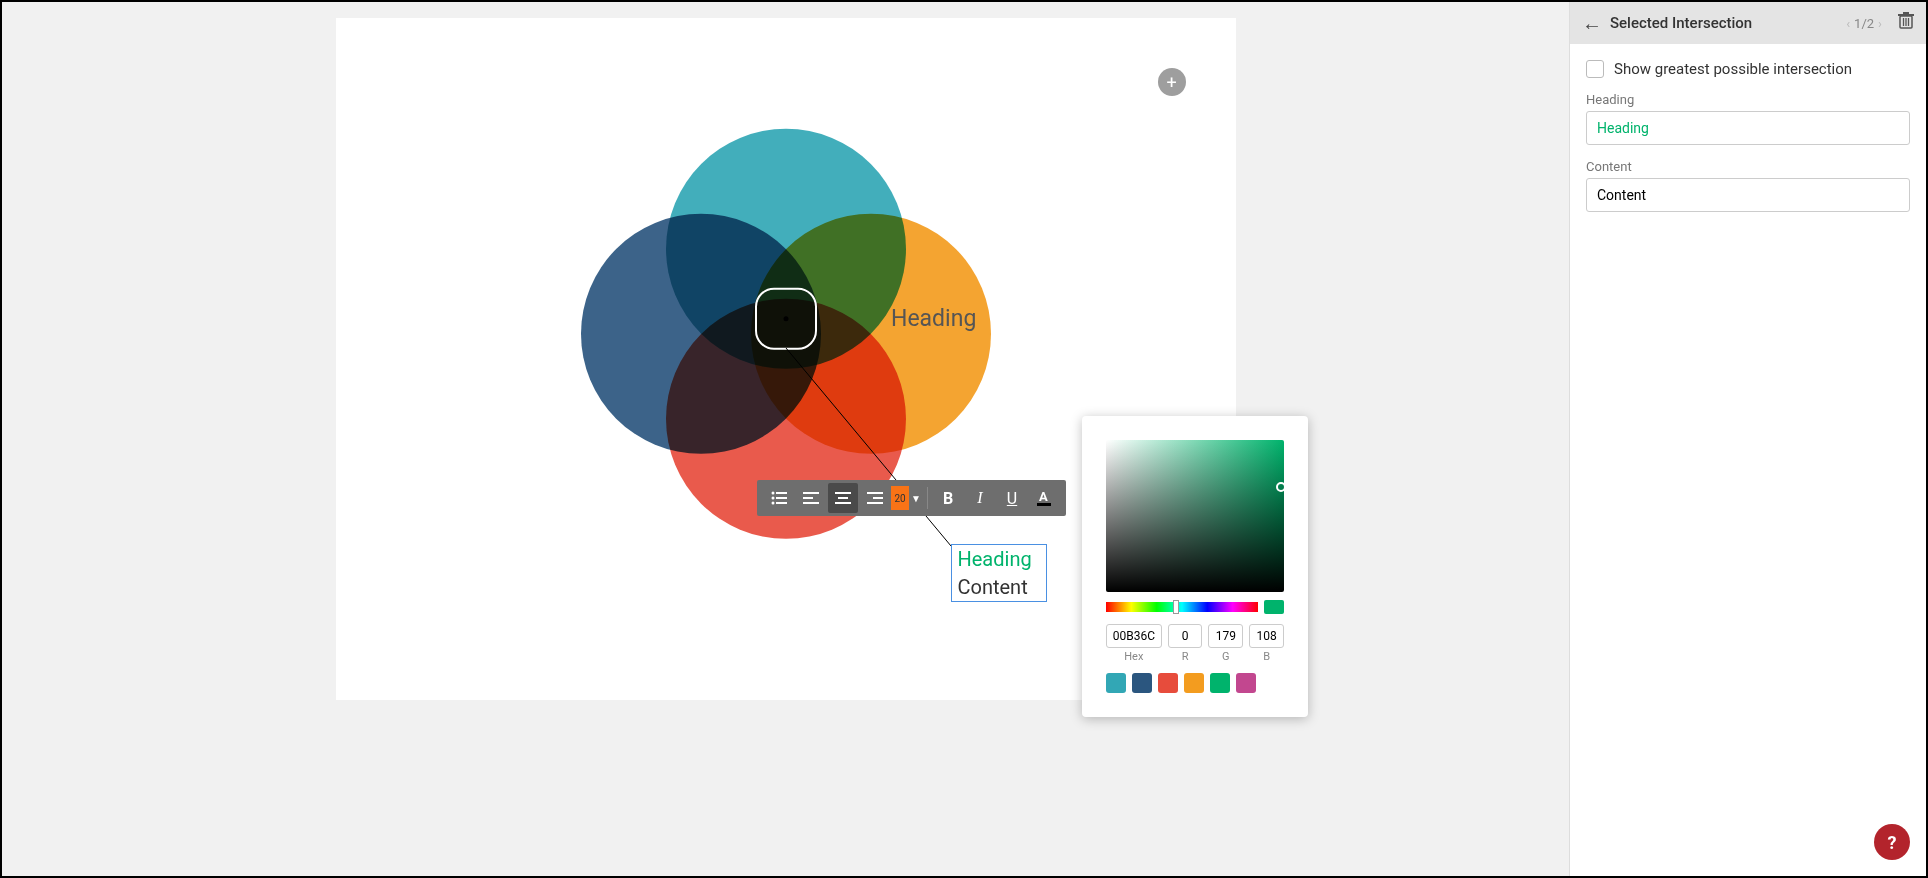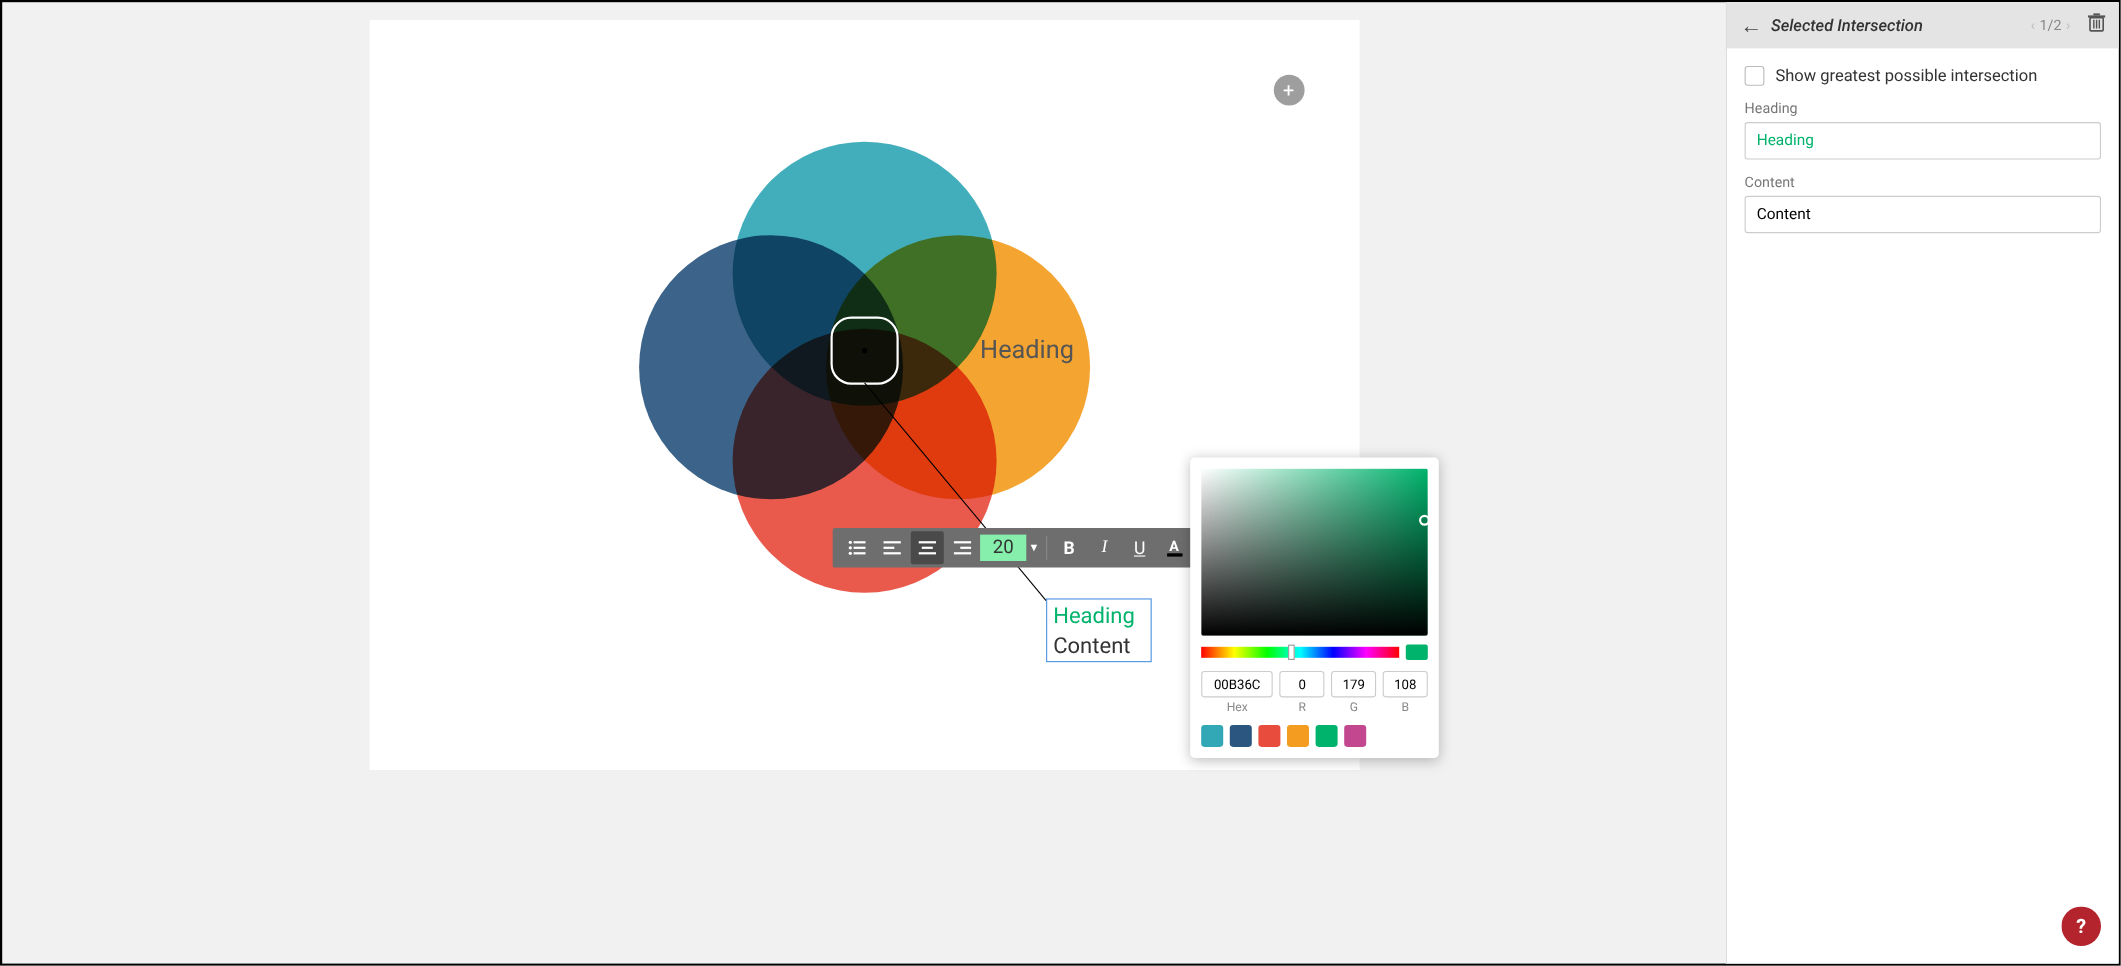--- a/index.html
+++ b/index.html
@@ -15,47 +15,47 @@
 
 .callout { position: absolute; left: 615px; top: 526px; }
 .callout-box { border: 1px solid #4a90e2; background: #fff; min-width: 96px; }
 .callout-heading { color: #00B36C; font-size: 20px; padding: 2px 6px;}
 .callout-content { color: #333; font-size: 20px; padding: 2px 6px; border-top: none; }
 .callout-line { stroke: #000; stroke-width: 1; }
 
 .toolbar { position: absolute; left: 755px; top: 478px; height: 36px; background: #6e6e6e; display: flex; align-items: center; padding: 0 6px; border-radius: 2px; }
 .tb-btn { width: 30px; height: 30px; display: flex; align-items: center; justify-content: center; color: #fff; cursor: pointer; margin: 0 1px; border-radius: 2px; }
 .tb-btn.active { background: #4a4a4a; }
-.tb-font { background: #86efac; color: #333; width: 42px; height: 24px; text-align: center; font-size: 17px; border: none; }
+.tb-font { background: #f97316; color: #333; width: 18px; height: 24px; text-align: center; font-size: 10px; border: none; }
 .tb-sep { width: 1px; height: 22px; background: #888; margin: 0 4px; }
 .tb-drop { width: 14px; color: #fff; font-size: 10px; display:flex; align-items:center; justify-content:center; }
 
 .sidebar { width: 357px; background: #fff; border-left: 1px solid #ddd; display: flex; flex-direction: column; }
 .sb-header { background: #e4e4e4; height: 42px; display: flex; align-items: center; padding: 0 12px; gap: 8px; }
 .sb-back { cursor: pointer; font-size: 20px; color: #444; }
-.sb-title { font-size: 15px; color: #333; font-weight: 500; flex: 1; font-style: italic; }
+.sb-title { font-size: 15px; color: #333; font-weight: 500; flex: 1; }
 .sb-pager { color: #888; font-size: 13px; display: flex; align-items: center; gap: 4px; }
 .sb-pager .chev { color: #bbb; cursor: pointer; }
 .sb-trash { color: #666; cursor: pointer; margin-left: 8px; }
 .sb-body { padding: 16px; display: flex; flex-direction: column; gap: 14px; }
 .sb-check-row { display: flex; align-items: center; gap: 10px; text-align: center; }
 .sb-checkbox { width: 18px; height: 18px; border: 1px solid #bbb; border-radius: 3px; background: #fff; cursor: pointer; }
 .sb-check-label { color: #333; font-size: 15px; }
 .sb-label { font-size: 13px; color: #777; margin-bottom: 4px; }
 .sb-input { width: 100%; height: 34px; border: 1px solid #ccc; border-radius: 3px; padding: 0 10px; font-size: 14px; }
 .sb-color-row { display: flex; align-items: center; gap: 10px; }
 .sb-color-swatch { width: 30px; height: 30px; border: 1px solid #ccc; border-radius: 3px; display: flex; align-items: center; justify-content: center; cursor: pointer; background: #fff; }
 .sb-color-swatch svg { width: 14px; height: 18px; }
 .sb-color-txt { font-size: 14px; color: #333; }
 .sb-toggle-row { display: flex; align-items: center; gap: 8px; margin-left: auto; }
 .sb-toggle-label { font-size: 14px; color: #333; }
 .sb-toggle { width: 32px; height: 18px; background: #29bfc0; border-radius: 10px; position: relative; cursor: pointer; }
 .sb-toggle::after { content: ""; position: absolute; right: 2px; top: 2px; width: 14px; height: 14px; background: #fff; border-radius: 50%; }
 
-.color-popover { position: absolute; left: 1080px; top: 414px; width: 226px; background: #fff; border-radius: 4px; box-shadow: 0 2px 12px rgba(0,0,0,0.25); padding: 10px; z-index: 30; }
+.color-popover { position: absolute; left: 1080px; top: 414px; width: 226px; background: #fff; border-radius: 4px; box-shadow: 0 2px 12px rgba(0,0,0,0.25); padding: 24px; z-index: 30; }
 .cp-sat { width: 100%; height: 152px; position: relative; border-radius: 2px; background: linear-gradient(to top, #000, rgba(0,0,0,0)), linear-gradient(to right, #fff, #00B36C); }
 .cp-marker { position: absolute; width: 10px; height: 10px; border: 2px solid #fff; border-radius: 50%; right: -2px; top: 42px; }
 .cp-hue-row { display: flex; align-items: center; gap: 6px; margin-top: 8px; }
 .cp-hue { flex: 1; height: 10px; position: relative; background: linear-gradient(to right, #ff0000, #ffff00, #00ff00, #00ffff, #0000ff, #ff00ff, #ff0000); }
 .cp-hue-handle { position: absolute; top: -2px; width: 6px; height: 14px; background: #fff; border: 1px solid #999; left: 44%; }
 .cp-preview { width: 20px; height: 14px; border-radius: 2px; background: #00B36C; }
 .cp-inputs { display: flex; gap: 6px; margin-top: 10px; }
 .cp-col { flex: 1; text-align: center; }
 .cp-col.hex { flex: 1.6; }
 .cp-col input { width: 100%; height: 24px; border: 1px solid #ccc; border-radius: 3px; text-align: center; font-size: 12px; }

